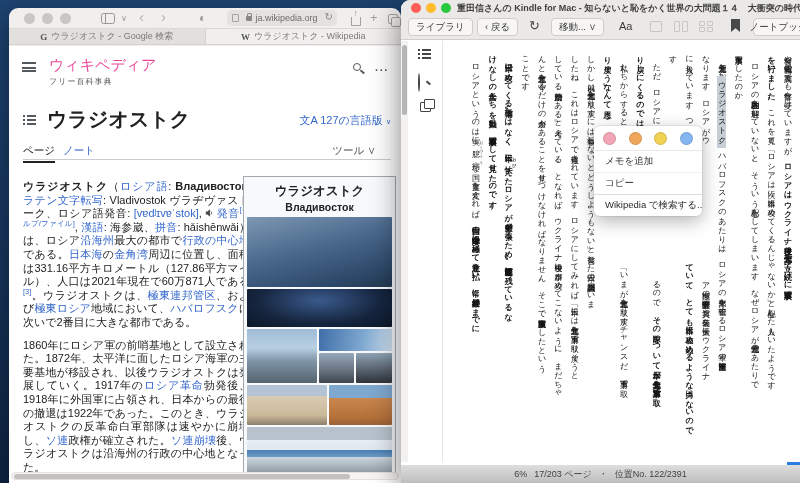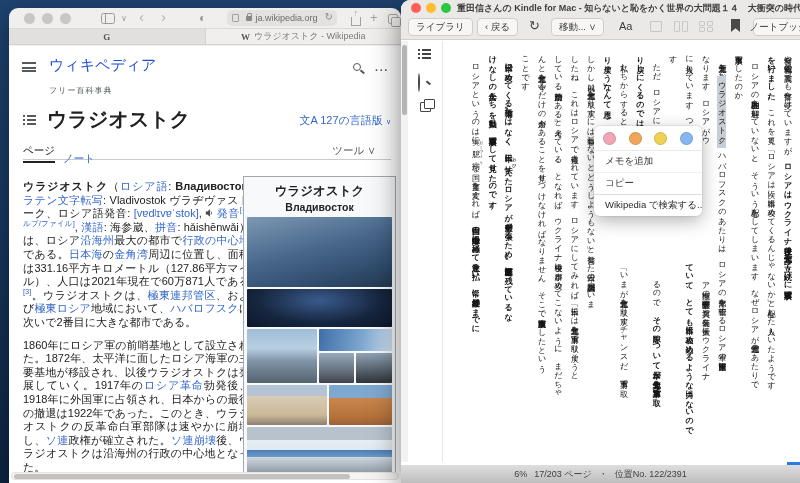--- a/index.html
+++ b/index.html
@@ -36,35 +36,35 @@
   .s-tab.inactive{background:#e2e0de;border-right:1px solid #d4d2d0;}
   .s-tab.active{background:#f1efee;}
   .fav{font-family:"Liberation Serif",serif;font-size:9px;color:#555;font-weight:bold;}
   .s-content{position:absolute;top:38px;left:0;right:0;bottom:0;background:#fff;}
 
   
   .w-header{position:absolute;top:10px;left:0;right:0;height:30px;}
   .ico-burger{position:absolute;left:13px;top:6px;width:14px;height:10px;border-top:2px solid #54595d;border-bottom:2px solid #54595d;}
   .ico-burger::before{content:"";position:absolute;left:0;right:0;top:2.5px;height:2px;background:#54595d;}
   .w-mark{position:absolute;left:40px;top:0px;font-family:"Liberation Serif",serif;}
-  .w-mark .t{font-size:15px;color:#1d4ed8;}
-  .w-mark .s{font-size:8px;color:#54595d;letter-spacing:1px;margin-top:10px;}
+  .w-mark .t{font-size:15px;color:#ec4899;}
+  .w-mark .s{font-size:8px;color:#54595d;letter-spacing:1px;margin-top:1px;}
   .ico-mag{position:absolute;width:8px;height:8px;border:1.6px solid #54595d;border-radius:50%;}
   .ico-mag::after{content:"";position:absolute;left:6px;top:7px;width:5px;height:1.6px;background:#54595d;transform:rotate(40deg);}
   .w-dots{position:absolute;left:366px;top:8px;font-size:11px;color:#54595d;letter-spacing:1px;font-weight:bold;}
   .w-h1row{position:absolute;top:60px;left:0;right:0;height:30px;}
   .ico-toc{position:absolute;left:14px;top:9px;width:13px;height:10px;}
   .ico-toc i{display:block;height:1.6px;background:#54595d;margin:0 0 2.4px 4px;position:relative;}
   .ico-toc i::before{content:"";position:absolute;left:-4px;top:0;width:1.8px;height:1.6px;background:#54595d;}
   .w-h1{position:absolute;left:38px;top:0;font-size:20px;font-weight:600;color:#202122;}
   .w-lang{position:absolute;right:10px;top:7px;font-size:11px;color:#3366cc;}
   .w-lang .chev{font-size:7px;}
   .w-tabsrow{position:absolute;top:96px;left:14px;right:10px;height:18px;border-bottom:1px solid #c8ccd1;font-size:10.5px;}
   .w-tab-page{position:absolute;left:0;top:2px;color:#202122;padding-bottom:3px;border-bottom:2px solid #202122;}
-  .w-tab-talk{position:absolute;left:40px;top:10px;color:#3366cc;}
+  .w-tab-talk{position:absolute;left:40px;top:2px;color:#3366cc;}
   .w-tools{position:absolute;right:15px;top:2px;color:#54595d;}
   .w-source{position:absolute;top:120px;left:14px;font-size:9.5px;color:#54595d;}
   .w-paras{position:absolute;top:134px;left:14px;width:227px;font-size:11px;line-height:13.6px;color:#202122;text-align:justify;}
   .w-paras p{margin:0 0 9px;}
   .w-paras a{color:#3366cc;text-decoration:none;}
   .w-paras .b{font-weight:bold;}
   .w-paras sup{font-size:7.5px;line-height:0;}
   .infobox{position:absolute;top:130px;left:234px;width:153px;border:1px solid #a2a9b1;background:#f8f9fa;padding:3px;}
   .ib-title{font-size:12.5px;font-weight:bold;text-align:center;margin-top:3px;color:#202122;}
   .ib-sub{font-size:10.5px;font-weight:bold;text-align:center;margin:1px 0 4px;color:#202122;}
@@ -155,20 +155,21 @@
       <span>ja.wikipedia.org</span>
       <span class="pill-reload">↻</span>
     </div>
     <span class="ico-share" style="left:342px"></span>
     <span class="ico-plus" style="left:361px">+</span>
     <span class="ico-tabs" style="left:379px"></span>
   </div>
   <div class="s-tabbar">
     <div class="s-tab inactive">
       <span class="fav">G</span>
+      <span>ウラジオストク - Google 検索</span>
     </div>
     <div class="s-tab active">
       <span class="fav">W</span>
       <span>ウラジオストク - Wikipedia</span>
     </div>
   </div>
   <div class="s-content">
     <div class="w-header">
       <span class="ico-burger"></span>
       <div class="w-mark">

